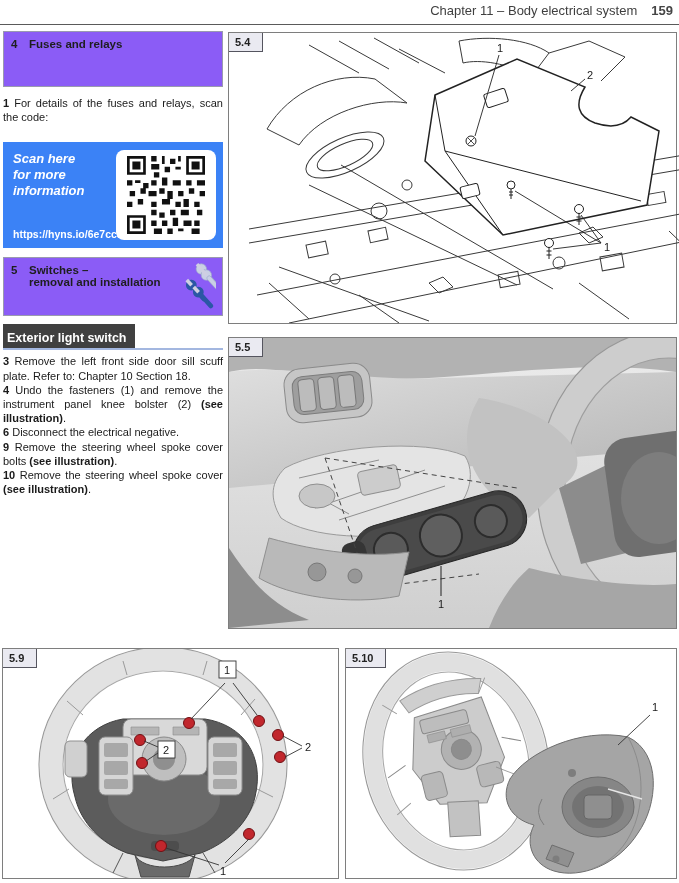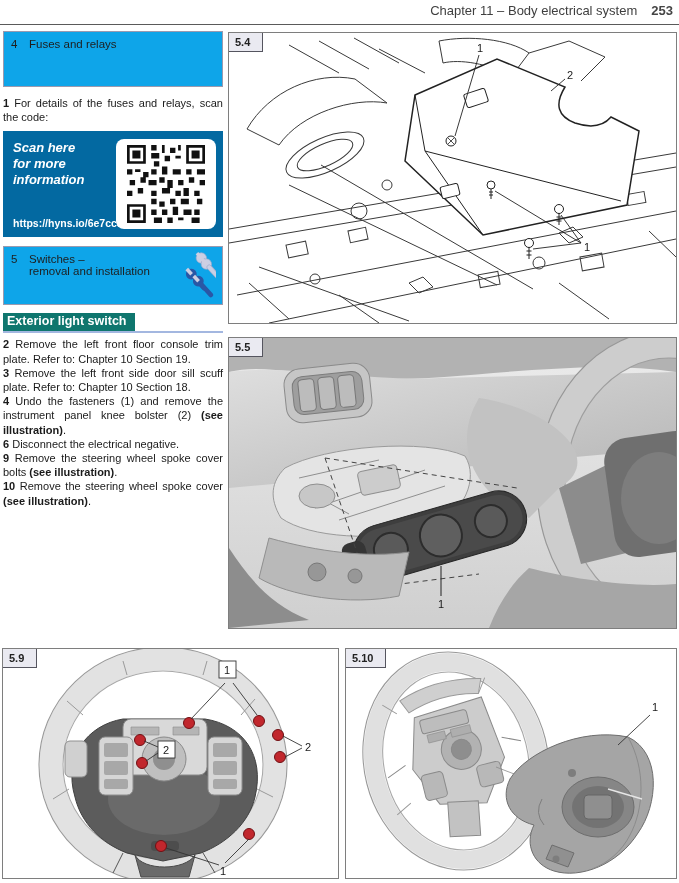--- a/index.html
+++ b/index.html
@@ -1,61 +1,61 @@
 <!DOCTYPE html>
 <html><head>
 <meta charset="utf-8">
 <style>
   html,body{margin:0;padding:0;}
   body{width:679px;height:883px;background:#ffffff;font-family:"Liberation Sans",sans-serif;color:#1a1a1a;position:relative;overflow:hidden;}
   .hdr{position:absolute;top:3px;right:6px;font-size:13px;color:#3f3f3f;white-space:nowrap;}
   .hdr .pg{font-weight:bold;margin-left:14px;color:#454545;}
   .hdr-rule{position:absolute;top:24px;left:0;width:679px;height:0;border-top:1.4px solid #5a5a5a;}
   .col{position:absolute;left:3px;top:31px;width:220px;}
-  .secbox{background:#0ea5e9;border:1px solid #9a9aaf;padding:6px 5px 4px 7px;font-weight:normal;font-size:11.5px;color:#1e1e1e;position:relative;box-sizing:border-box;}
+  .secbox{background:#8b5cf6;border:1px solid #9a9aaf;padding:6px 5px 4px 7px;font-weight:bold;font-size:11.5px;color:#1e1e1e;position:relative;box-sizing:border-box;}
   .secbox.s4{height:56px;margin-bottom:9px;}
   .secbox.s5{height:59px;margin-bottom:8px;}
   .secbox .num{display:inline-block;width:18px;}
   .secbox .t2{margin-left:18px;}
   .wrench-ic{position:absolute;right:6px;top:4px;}
   .step{font-size:11px;line-height:14.2px;text-align:justify;margin:0;}
   .qr-box{position:relative;height:106px;margin:7px 0 9px 0;}
   .qr-head{position:absolute;left:10px;top:9px;font-weight:bold;font-style:italic;font-size:13px;line-height:16px;color:#fff;}
   .qr-url{position:absolute;left:10px;bottom:8px;font-weight:bold;font-size:10.5px;color:#fff;}
   .qr-panel{position:absolute;right:7px;top:8px;width:100px;height:90px;background:#fff;border-radius:8px;}
   .qr-panel svg{position:absolute;left:11px;top:6px;}
   .subwrap{border-bottom:2px solid #a3b7e0;margin:8px 0 4px 0;line-height:0;}
-  .subhead{display:inline-block;background:#0f766e;color:#fff;font-weight:bold;font-size:12.5px;line-height:17px;padding:0 9px 1px 4px;}
+  .subhead{display:inline-block;background:#404040;color:#fff;font-weight:bold;font-size:12.5px;line-height:17px;padding:6px 9px 1px 4px;}
   .fig{position:absolute;border:1px solid #7e7e7e;background:#fff;box-sizing:border-box;}
   .fig-label{position:absolute;top:0;left:0;background:#eaeaf1;border-right:1px solid #55555f;border-bottom:1px solid #55555f;font-weight:bold;font-size:11px;padding:3px 12px 3px 6px;z-index:2;color:#222;}
   .fig svg{display:block;}
-  #fig54{left:228px;top:32px;width:449px;height:292px;}
+  #fig54{left:228px;top:32px;width:449px;height:292px;padding-left:20px;}
   #fig55{left:228px;top:337px;width:449px;height:292px;}
   #fig59{left:2px;top:648px;width:337px;height:231px;}
   #fig510{left:345px;top:648px;width:332px;height:231px;}
   .lineart{stroke:#3a3a3a;fill:none;stroke-width:1;}
   .callout{font-family:"Liberation Sans",sans-serif;font-size:11px;fill:#1a1a1a;}
 </style>
 </head>
 <body>
 
 <div class="hdr">
-  <span>Chapter 11 – Body electrical system</span><span class="pg">253</span>
+  <span>Chapter 11 – Body electrical system</span><span class="pg">159</span>
 </div>
 <div class="hdr-rule"></div>
 
 <div class="col">
 
   <div class="secbox s4">
     <span class="num">4</span><span>Fuses and relays</span>
   </div>
 
-  <p class="step" style="margin-bottom:7px;"><b>1</b><span> For details of the fuses and relays, scan the code:</span></p>
-
-  <div class="qr-box" style="background:#0369a1;padding-left:24px;">
+  <p class="step" style="margin-bottom:18px;"><b>1</b><span> For details of the fuses and relays, scan the code:</span></p>
+
+  <div class="qr-box" style="background:#3b82f6;padding-left:24px;">
     <div class="qr-head">
       <div>Scan here</div>
       <div>for more</div>
       <div>information</div>
     </div>
     <div class="qr-url">https://hyns.io/6e7cc548</div>
     <div class="qr-panel">
       <svg width="78" height="78" viewBox="0 0 29 29">
         <g fill="#111">
           <path d="M0,0h7v7h-7z M22,0h7v7h-7z M0,22h7v7h-7z"></path>
@@ -103,21 +103,20 @@
             <rect x="-1.8" y="-10.8" width="3.6" height="7.2" fill="#cfcfe2"></rect>
         </g>
       </g>
     </svg>
   </div>
 
 
   <div class="subwrap">
     <span class="subhead">Exterior light switch</span>
   </div>
-  <p class="step"><b>2</b><span> Remove the left front floor console trim plate. Refer to: Chapter 10 Section 19.</span></p>
   <p class="step"><b>3</b><span> Remove the left front side door sill scuff plate. Refer to: Chapter 10 Section 18.</span></p>
   <p class="step"><b>4</b><span> Undo the fasteners (1) and remove the instrument panel knee bolster (2) </span><b>(see illustration)</b><span>.</span></p>
   <p class="step"><b>6</b><span> Disconnect the electrical negative.</span></p>
 
   <p class="step"><b>9</b><span> Remove the steering wheel spoke cover bolts </span><b>(see illustration)</b><span>.</span></p>
   <p class="step"><b>10</b><span> Remove the steering wheel spoke cover </span><b>(see illustration)</b><span>.</span></p>
 </div>
 
 <div class="fig" id="fig54">
   <div class="fig-label">5.4</div>

